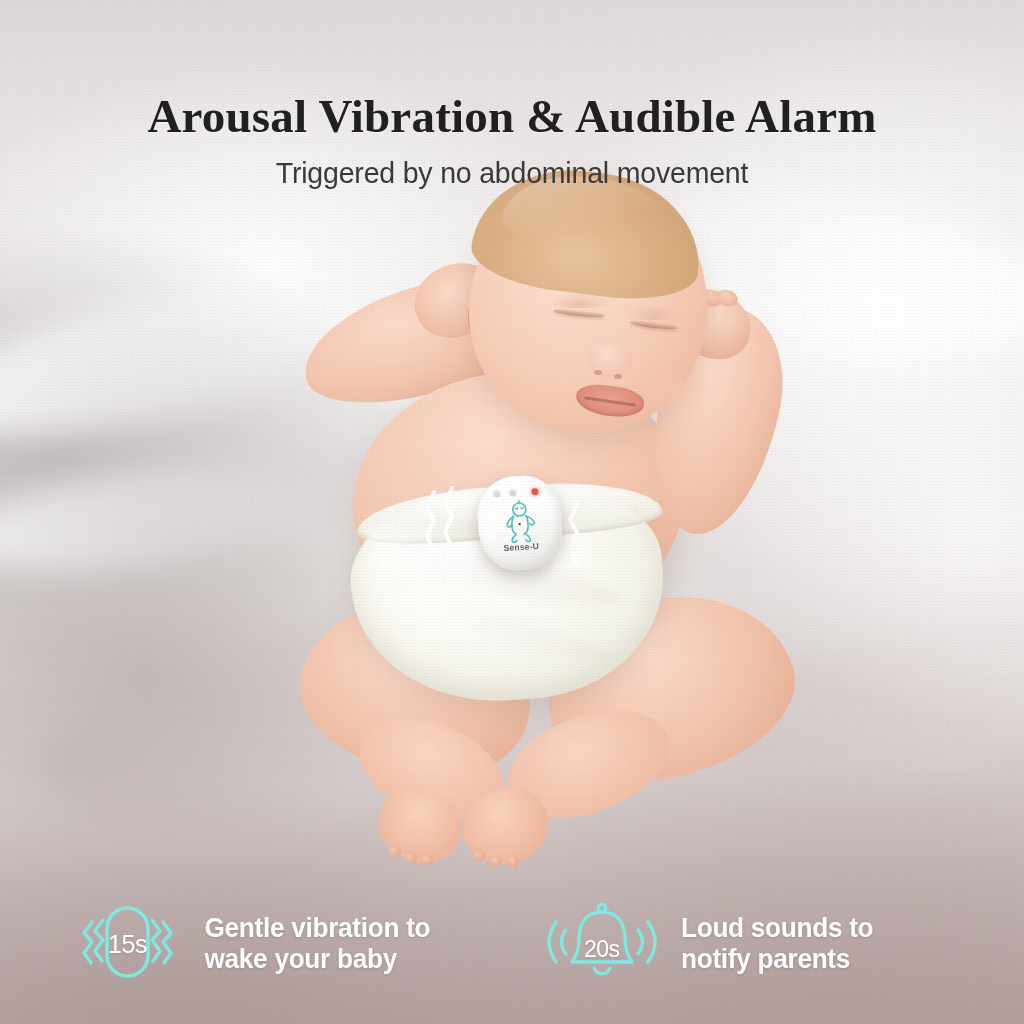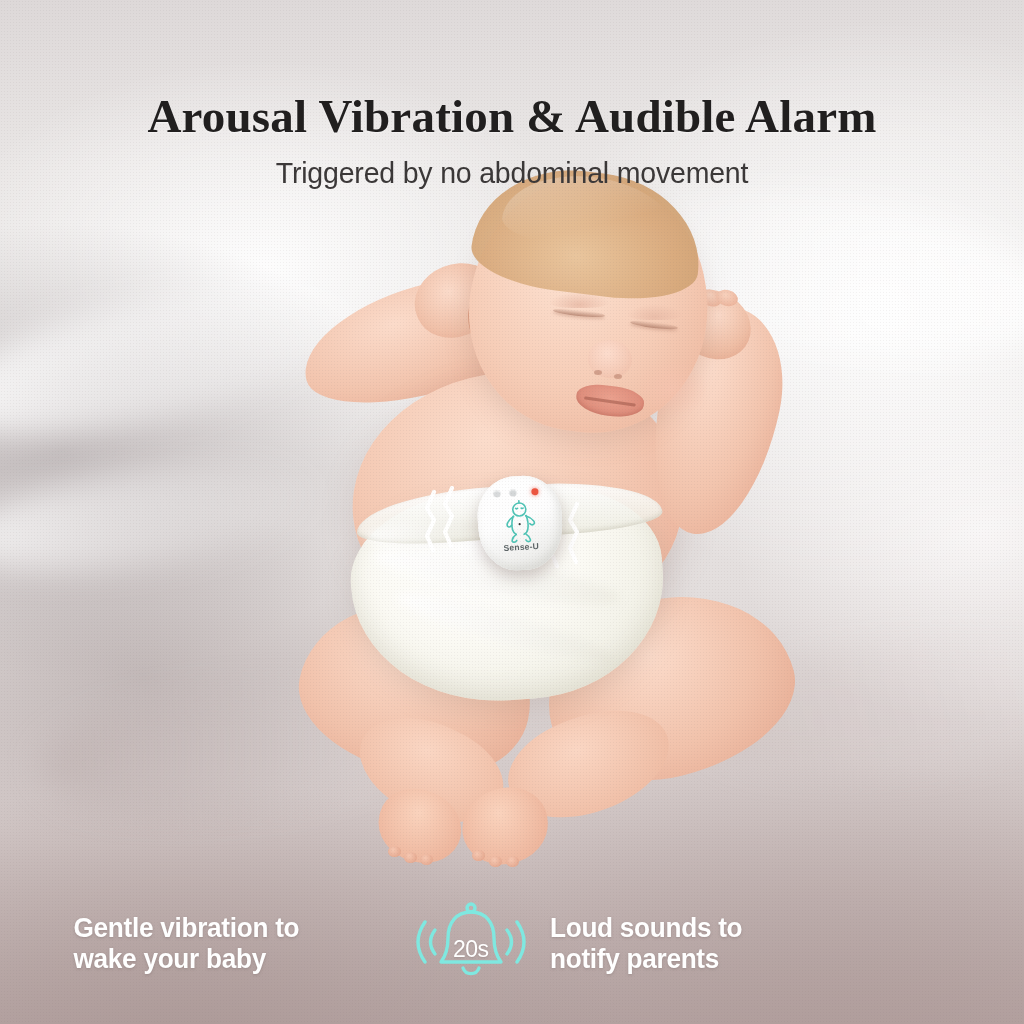--- a/index.html
+++ b/index.html
@@ -408,20 +408,30 @@
   </div>
 
   <div class="grain"></div>
 
   <h1 class="title">Arousal Vibration &amp; Audible Alarm</h1>
   <p class="subtitle">Triggered by no abdominal movement</p>
 
   <div class="features">
 
     <div class="feature feature-left">
+      <div class="feat-icon">
+        <svg width="115" height="80" viewBox="0 0 115 80" fill="none" stroke="#7FE8E0" stroke-width="3.4" stroke-linecap="round" stroke-linejoin="round">
+          <rect x="37" y="6" width="41" height="68" rx="20.5"></rect>
+          <path d="M22 20 L14 31 L22 40 L14 51 L21 61"></path>
+          <path d="M33 18 L25 29 L33 38 L25 49 L32 59"></path>
+          <path d="M82 18 L90 29 L82 38 L90 49 L83 59"></path>
+          <path d="M93 20 L101 31 L93 40 L101 51 L94 61"></path>
+        </svg>
+        <span class="feat-badge-num">15s</span>
+      </div>
       <div class="feat-text">Gentle vibration to
 wake your baby</div>
     </div>
 
     <div class="feature feature-right">
       <div class="feat-icon">
         <svg width="120" height="84" viewBox="0 0 120 84" fill="none" stroke="#7FE8E0" stroke-width="3.4" stroke-linecap="round" stroke-linejoin="round">
           <circle cx="60" cy="8" r="4"></circle>
           <path d="M60 12 C45 12 37 23 37 38 C37 52 33 58 30 62 L90 62 C87 58 83 52 83 38 C83 23 75 12 60 12 Z"></path>
           <path d="M52 68 a8.5 8.5 0 0 0 16 0"></path>

